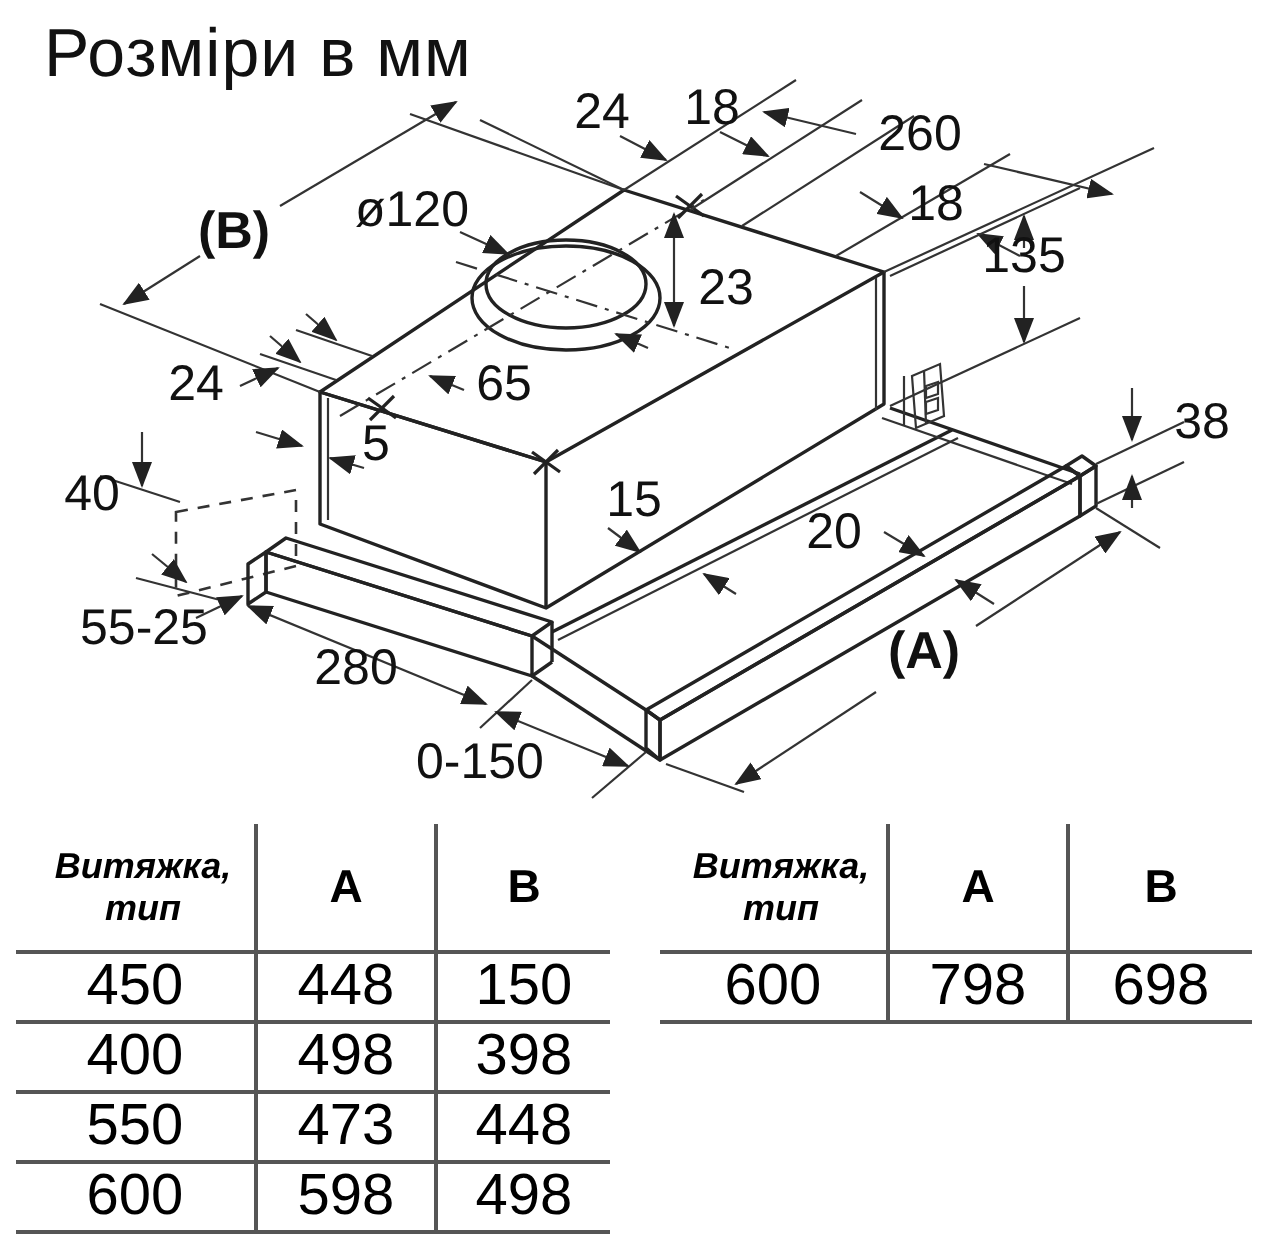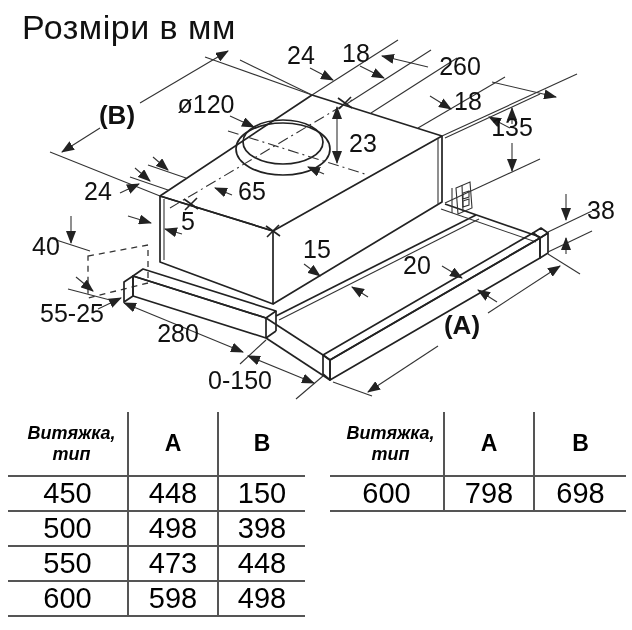--- a/index.html
+++ b/index.html
@@ -236,21 +236,21 @@
       <th class="c1"><span>Витяжка,</span><br><span>тип</span></th>
       <th class="cab vline">A</th>
       <th class="cab vline">B</th>
     </tr>
     <tr>
       <td>450</td>
       <td class="vline">448</td>
       <td class="vline">150</td>
     </tr>
     <tr>
-      <td>500</td>
+      <td>400</td>
       <td class="vline">498</td>
       <td class="vline">398</td>
     </tr>
     <tr>
       <td>550</td>
       <td class="vline">473</td>
       <td class="vline">448</td>
     </tr>
     <tr>
       <td>600</td>

